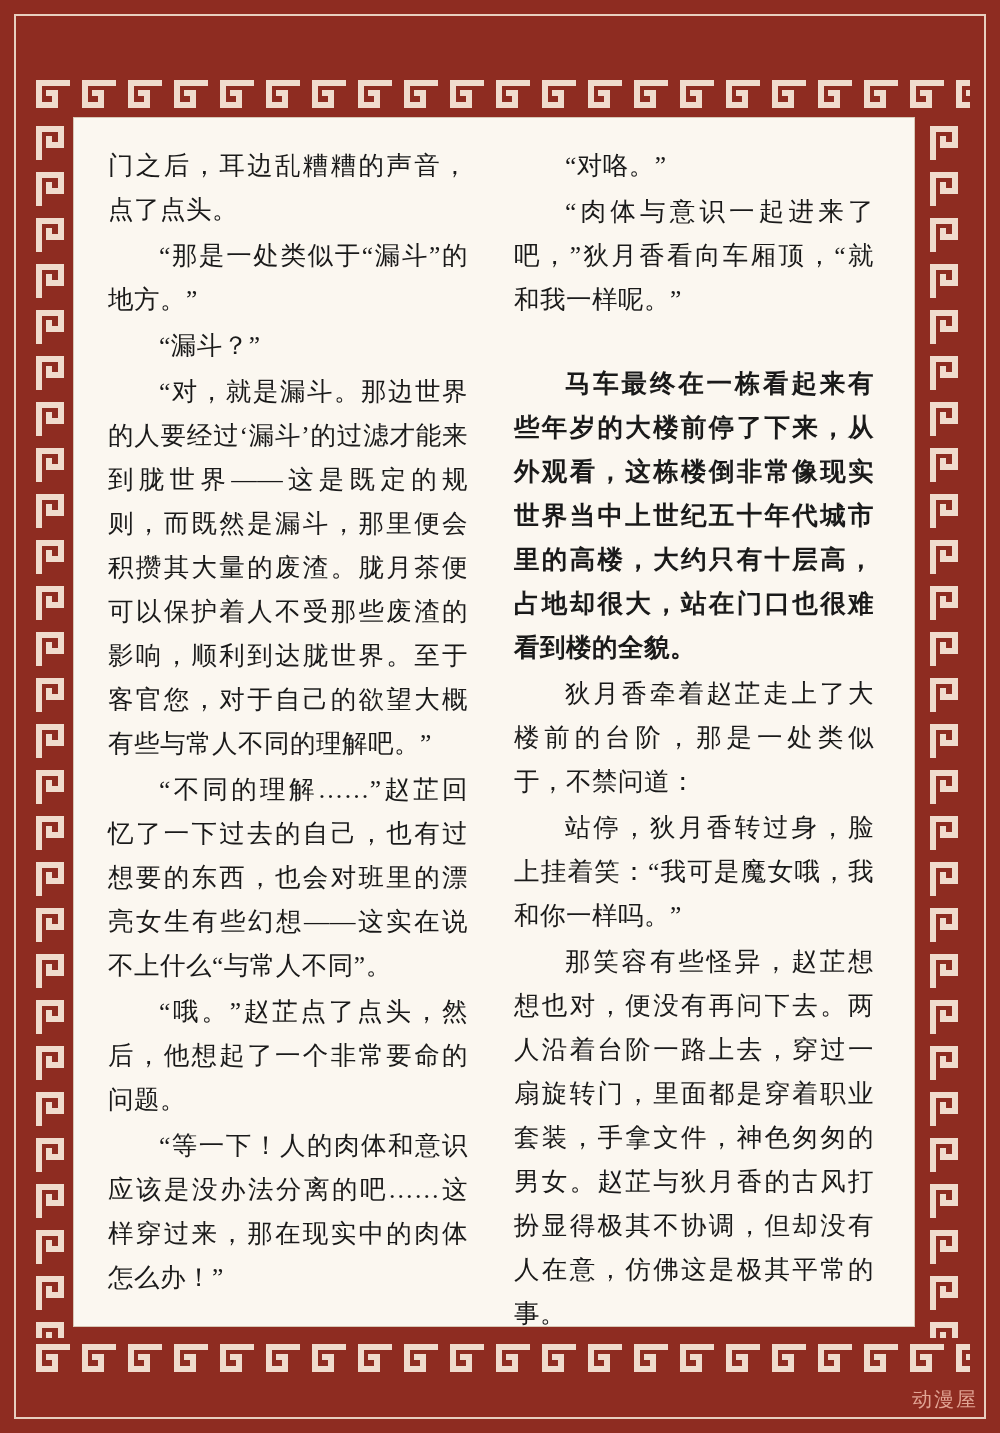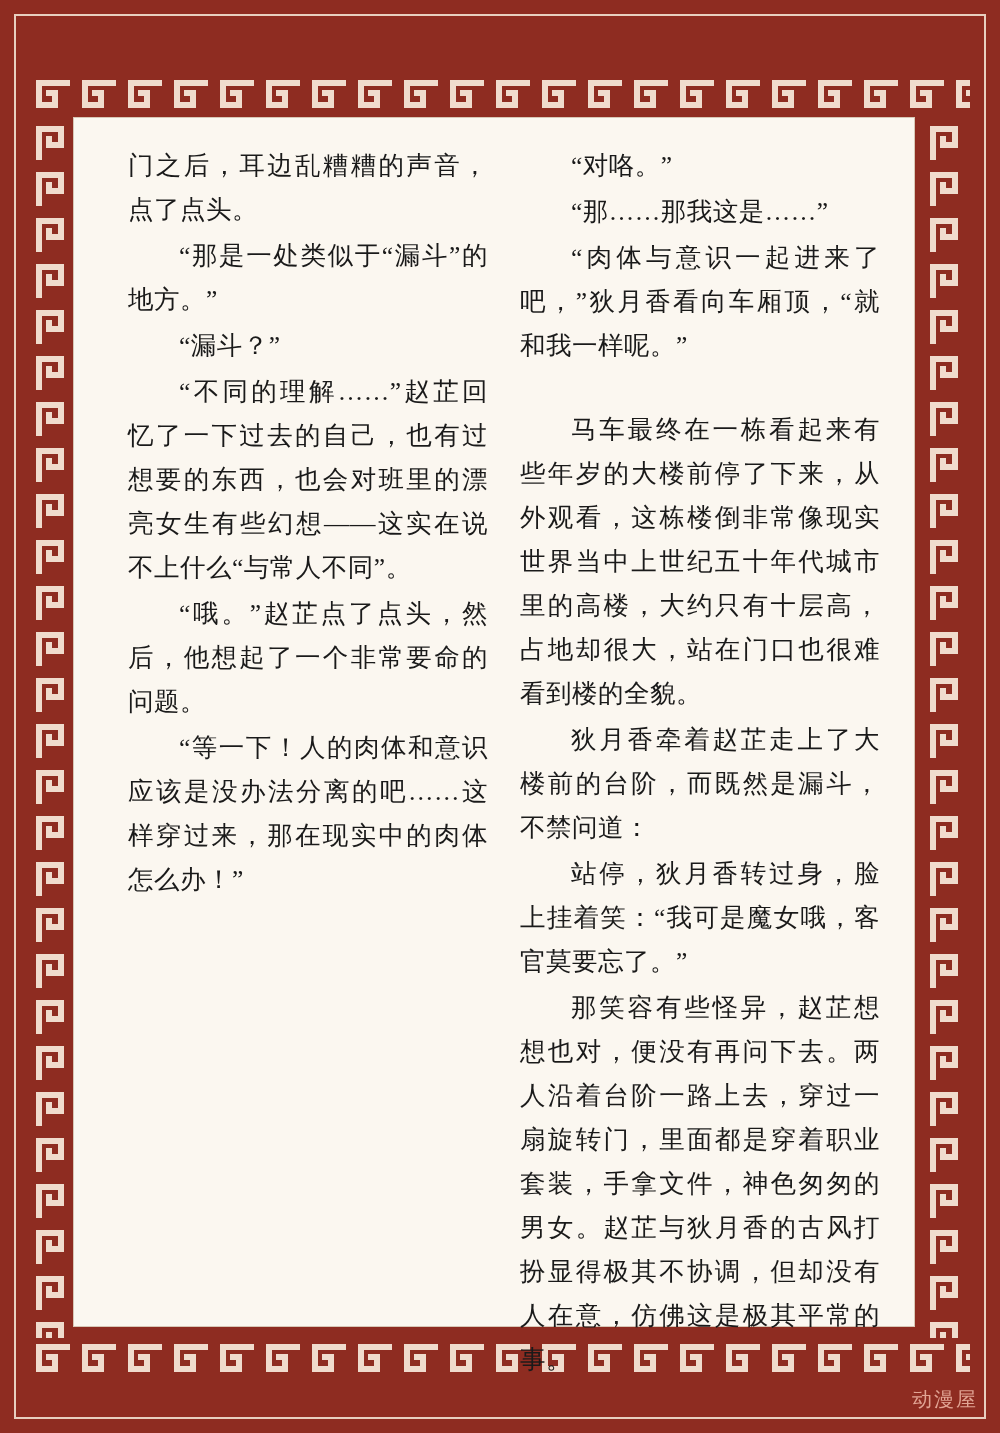--- a/index.html
+++ b/index.html
@@ -76,43 +76,43 @@
     width: 840px;
     height: 1208px;
     background: #fbf7f0;
     box-shadow: 0 0 0 1px #d8c7b6;
     box-sizing: border-box;
     padding: 26px 34px 26px 34px;
   }
 
   .columns {
     display: flex;
-    gap: 32px;
+    gap: 46px;
     height: 100%;
-    justify-content: flex-end;
   }
   .col {
     width: 360px;
     box-sizing: border-box;
   }
 
   p {
     margin: 0 0 2px 0;
     font-size: 25.5px;
     line-height: 44px;
     color: #1a1a1a;
     text-align: justify;
     text-justify: inter-character;
     letter-spacing: 0.5px;
   }
   p.indent {
     text-indent: 2em;
   }
   p.gap {
     margin-top: 40px;
+    font-weight: bold;
   }
 
   
   .watermark {
     position: absolute;
     right: 22px;
     bottom: 20px;
     font-size: 20px;
     color: #f0b9a8;
     opacity: 0.85;
@@ -232,33 +232,33 @@
       <div class="key-unit v"></div>
     </div>
 
   <div class="paper">
     <div class="columns">
 
       <div class="col">
         <p>门之后，耳边乱糟糟的声音，点了点头。</p>
         <p class="indent">“那是一处类似于“漏斗”的地方。”</p>
         <p class="indent">“漏斗？”</p>
+        <p class="indent">“对，就是漏斗。那边世界的人要经过‘漏斗’的过滤才能来到胧世界——这是既定的规则，而既然是漏斗，那里便会积攒其大量的废渣。胧月茶便可以保护着人不受那些废渣的影响，顺利到达胧世界。至于客官您，对于自己的欲望大概有些与常人不同的理解吧。”</p>
         <p class="indent">“不同的理解……”赵芷回忆了一下过去的自己，也有过想要的东西，也会对班里的漂亮女生有些幻想——这实在说不上什么“与常人不同”。</p>
         <p class="indent">“哦。”赵芷点了点头，然后，他想起了一个非常要命的问题。</p>
         <p class="indent">“等一下！人的肉体和意识应该是没办法分离的吧……这样穿过来，那在现实中的肉体怎么办！”</p>
 
       </div>
 
       <div class="col">
         <p class="indent">“对咯。”</p>
-        <p class="indent">“那……那我这是……”</p>
         <p class="indent">“肉体与意识一起进来了吧，”狄月香看向车厢顶，“就和我一样呢。”</p>
         <p class="indent gap">马车最终在一栋看起来有些年岁的大楼前停了下来，从外观看，这栋楼倒非常像现实世界当中上世纪五十年代城市里的高楼，大约只有十层高，占地却很大，站在门口也很难看到楼的全貌。</p>
-        <p class="indent">狄月香牵着赵芷走上了大楼前的台阶，而既然是漏斗，不禁问道：</p>
-        <p class="indent">站停，狄月香转过身，脸上挂着笑：“我可是魔女哦，客官莫要忘了。”</p>
+        <p class="indent">狄月香牵着赵芷走上了大楼前的台阶，那是一处类似于，不禁问道：</p>
+        <p class="indent">站停，狄月香转过身，脸上挂着笑：“我可是魔女哦，我和你一样吗。”</p>
         <p class="indent">那笑容有些怪异，赵芷想想也对，便没有再问下去。两人沿着台阶一路上去，穿过一扇旋转门，里面都是穿着职业套装，手拿文件，神色匆匆的男女。赵芷与狄月香的古风打扮显得极其不协调，但却没有人在意，仿佛这是极其平常的事。</p>
 
       </div>
 
     </div>
   </div>
 
   <div class="watermark">动漫屋</div>
 </div>
 

